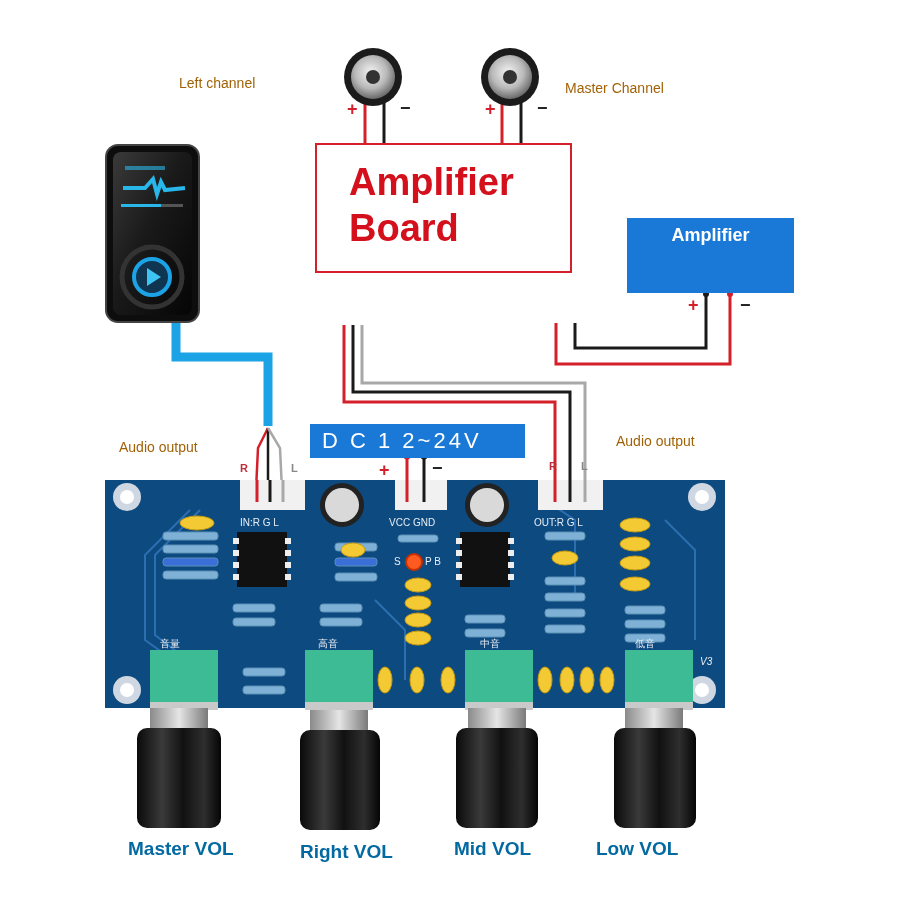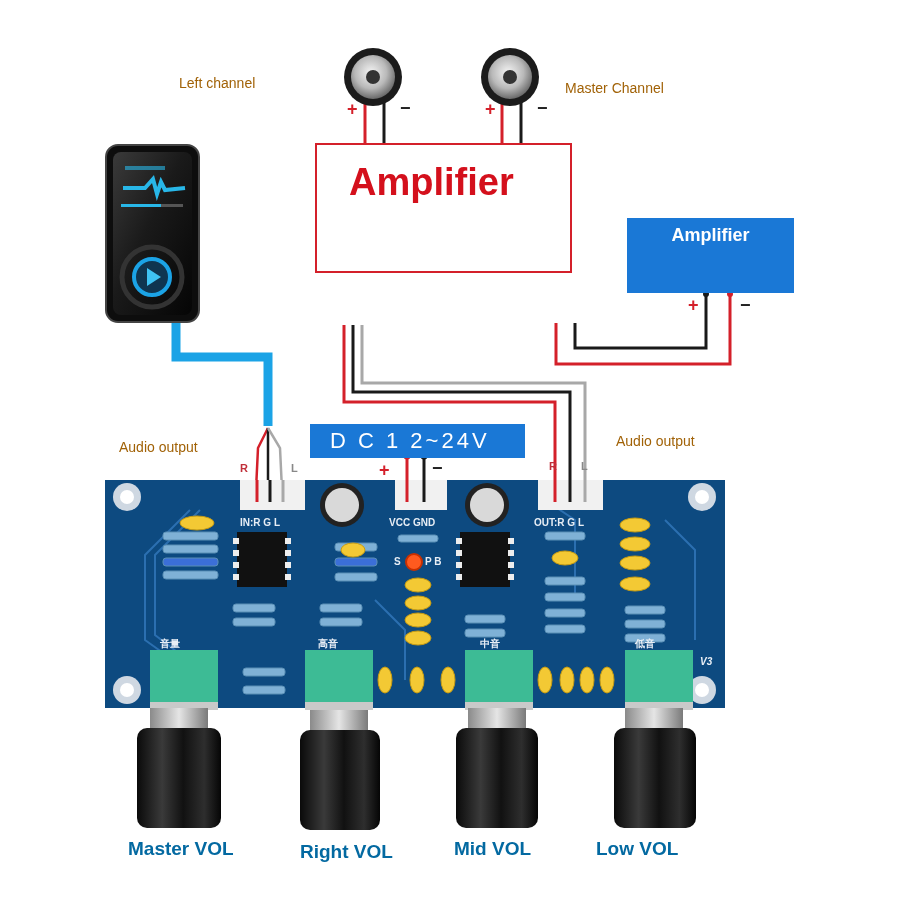--- a/index.html
+++ b/index.html
@@ -11,26 +11,26 @@
   .amp-box { position: absolute; left: 315px; top: 143px; width: 257px; height: 130px;
              border: 2px solid #d4202a; box-sizing: border-box; background: #fff; }
   .amp-text { position: absolute; left: 32px; top: 14px; color: #d4101c; font-weight: bold;
               font-size: 38px; line-height: 46px; font-family: "Liberation Sans", sans-serif; }
   .power-box { position: absolute; left: 627px; top: 218px; width: 167px; height: 75px;
                background: #1a78d6; color: #fff; font-weight: bold; font-size: 18px;
                text-align: center; font-family: "Liberation Sans", sans-serif; }
   .power-box div { line-height: 35px; }
   .dc-box { position: absolute; left: 310px; top: 424px; width: 215px; height: 34px;
             background: #1a78d6; color: #fff; font-size: 22px; letter-spacing: 3px;
-            font-family: "Liberation Sans", sans-serif; line-height: 34px; padding-left: 20px; box-sizing: border-box; }
+            font-family: "Liberation Sans", sans-serif; line-height: 34px; padding-left: 12px; box-sizing: border-box; }
   .sign { position: absolute; font-weight: bold; font-size: 18px; font-family: "Liberation Sans", sans-serif; }
   .sign.red { color: #d4202a; }
   .sign.black { color: #222; }
   .pin { position: absolute; font-weight: bold; font-size: 11px; font-family: "Liberation Sans", sans-serif; }
-  .silk { position: absolute; color: #e8eef5; font-size: 10px; font-weight: bold;
+  .silk { position: absolute; color: #e8eef5; font-size: 10px; font-weight: normal;
           font-family: "Liberation Sans", sans-serif; white-space: nowrap; }
   .knob-label { position: absolute; font-weight: bold; font-size: 19px; color: #0369a1;
                 font-family: "Liberation Sans", sans-serif; white-space: nowrap; }
 </style>
 </head>
 <body>
 
 <svg class="abs" style="left:0;top:0" width="900" height="900">
 
   <line x1="365" y1="100" x2="365" y2="143" stroke="#d4202a" stroke-width="3"></line>
@@ -78,20 +78,21 @@
 <div class="label" style="left:179px;top:75px">Left channel</div>
 <div class="label" style="left:565px;top:80px">Master Channel</div>
 <div class="sign red" style="left:347px;top:99px">+</div>
 <div class="sign black" style="left:400px;top:98px">−</div>
 <div class="sign red" style="left:485px;top:99px">+</div>
 <div class="sign black" style="left:537px;top:98px">−</div>
 
 <div class="amp-box">
   <div class="amp-text">
     <div>Amplifier</div>
+    <div>Board</div>
   </div>
 </div>
 
 <div class="power-box">
   <div>Amplifier</div>
 </div>
 <div class="sign red" style="left:688px;top:295px">+</div>
 <div class="sign black" style="left:740px;top:295px">−</div>
 
 <svg class="abs" style="left:105px;top:144px" width="95" height="180">

